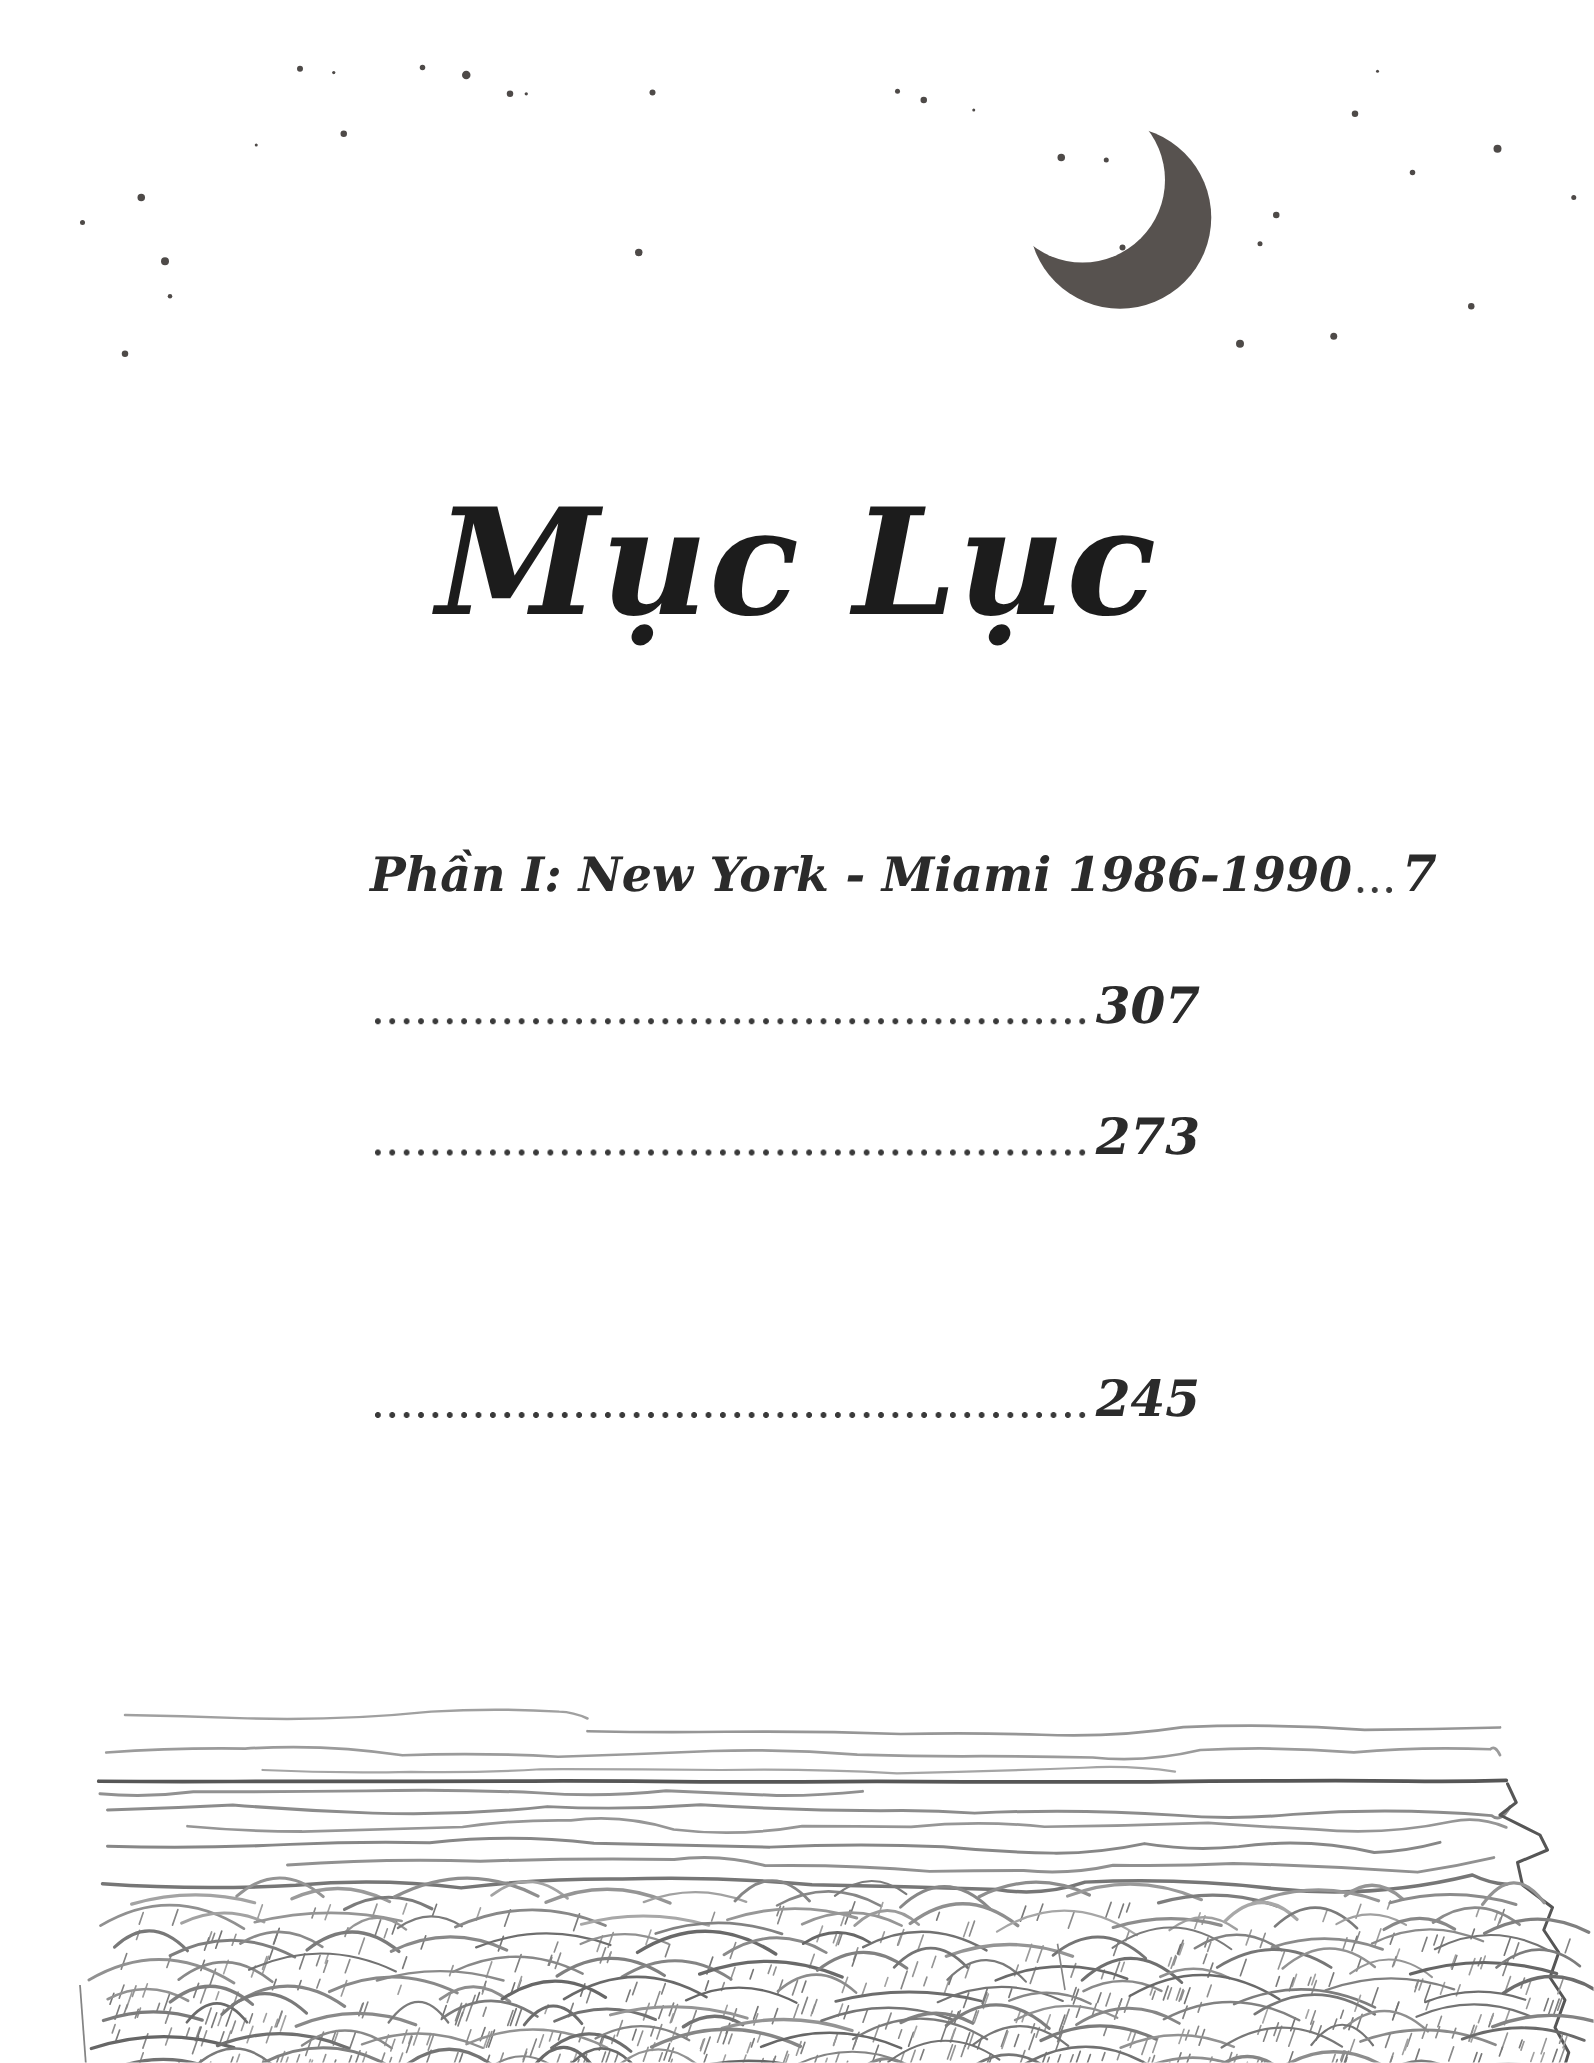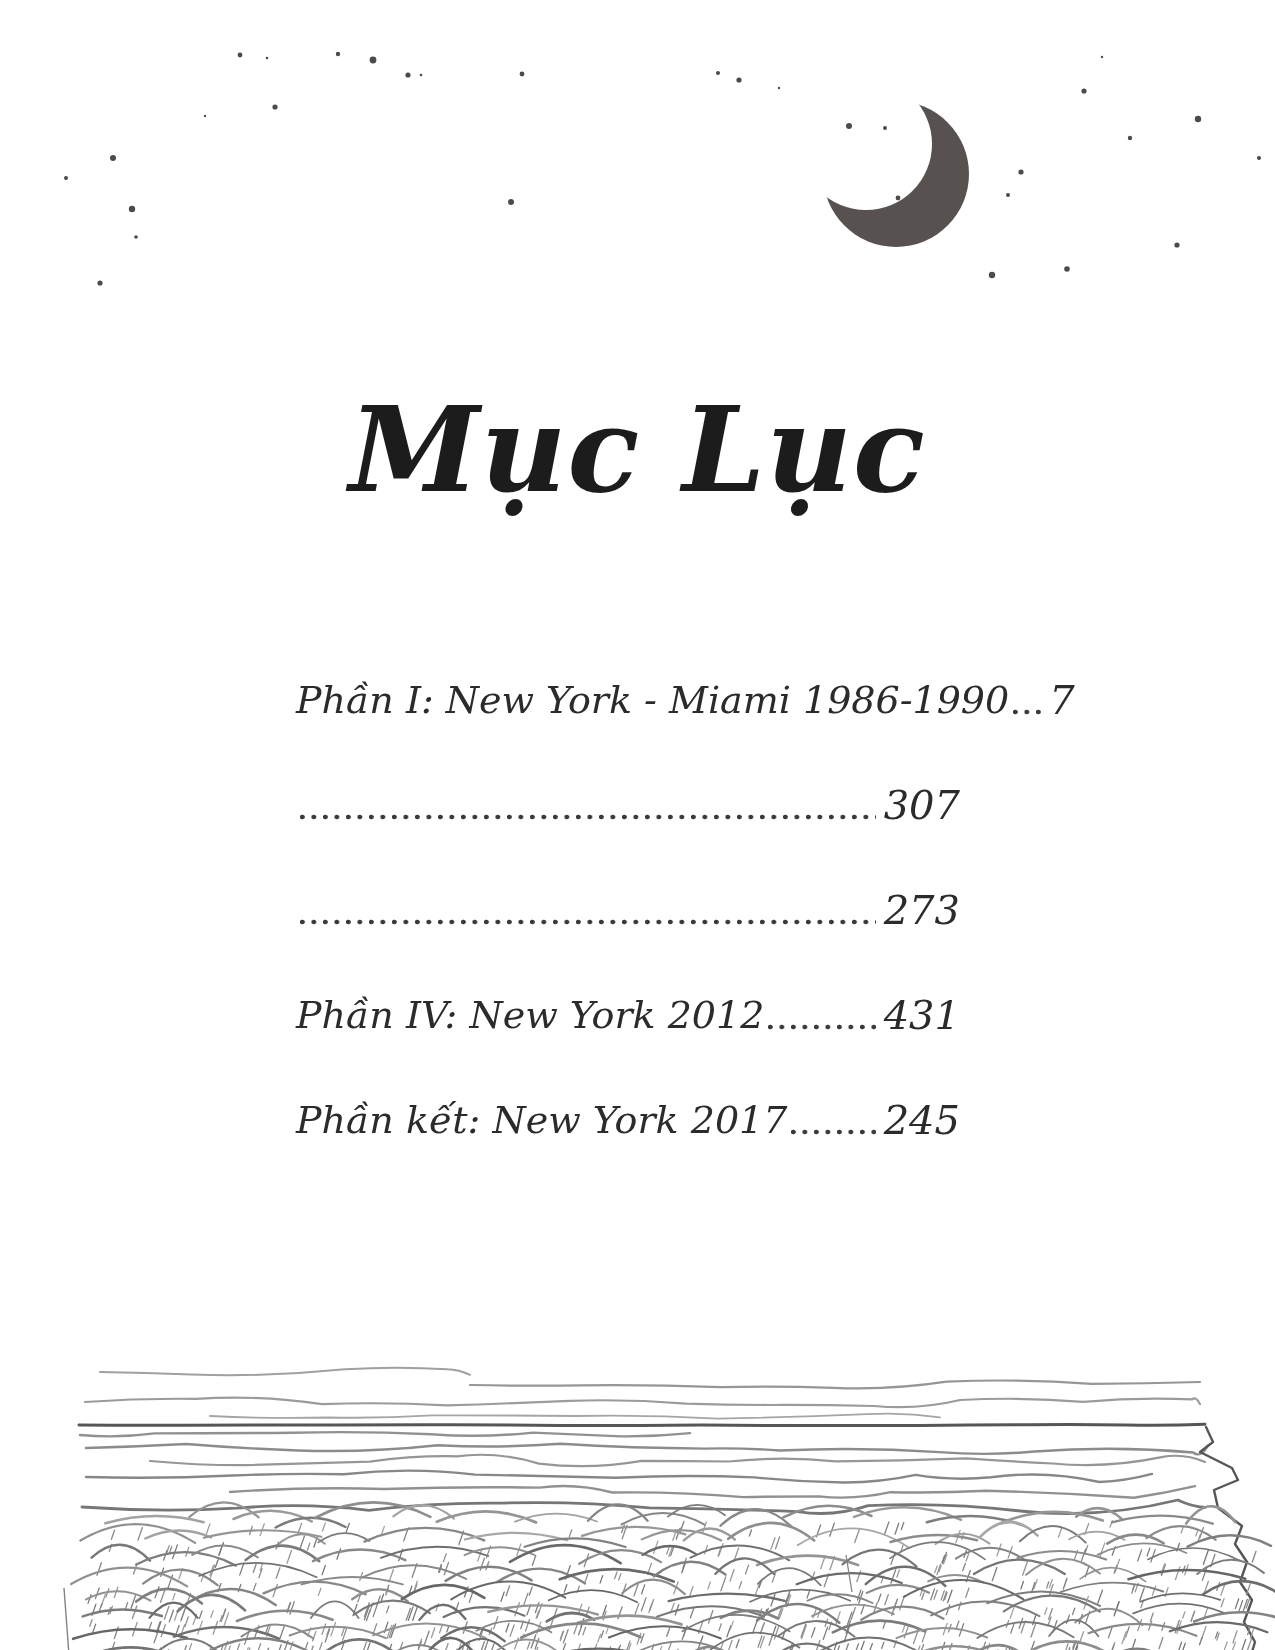--- a/index.html
+++ b/index.html
@@ -17,20 +17,21 @@
     font-style: italic; font-weight: bold;
     font-size: 118px; line-height: 1.15; letter-spacing: 1px;
     color: var(--title-color, #1c1c1c);
   }
   .toc { position: absolute; left: 296px; top: 635px; width: 664px; height: 640px; }
   .toc-row {
     position: absolute; left: 0; width: 664px;
     display: flex; align-items: center; white-space: nowrap;
     font-style: italic; font-size: 38px; line-height: 50px;
     color: var(--text-color, #2b2b2b);
+    font-weight: bold;
   }
   .toc-label { flex: 0 0 auto; }
   .leader {
     flex: 1 1 auto; min-width: 28px; align-self: flex-end;
     height: 8px; margin: 0 8px 9px 4px;
     background-image: radial-gradient(circle at 2.3px 4px, var(--leader-dot-color, #3a3a3a) 2.05px, rgba(255,255,255,0) 2.7px);
     background-size: 11.5px 8px; background-repeat: repeat-x;
   }
   .toc-page { flex: 0 0 auto; font-size: 40px; }
   .ocean { position: absolute; left: 0; top: 1290px; }
@@ -85,27 +86,21 @@
       <span class="toc-page">7</span>
     </div>
     <div class="toc-row" style="top:105px">
       <span class="leader"></span>
       <span class="toc-page">307</span>
     </div>
     <div class="toc-row" style="top:210px">
       <span class="leader"></span>
       <span class="toc-page">273</span>
     </div>
-    <div class="toc-row" style="top:315px">
-      <span class="toc-label">Phần IV: New York 2012</span>
-      <span class="leader"></span>
-      <span class="toc-page">431</span>
-    </div>
     <div class="toc-row" style="top:420px">
-      <span class="toc-label">Phần kết: New York 2017</span>
       <span class="leader"></span>
       <span class="toc-page">245</span>
     </div>
   </div>
 
   <svg id="ocean" class="ocean" width="1275" height="360" viewBox="0 0 1275 360">
       <path d="M100,42 Q145.7,42.8 191.5,44.5 Q268.2,47.1 344.9,39.3 Q396.2,36.1 447.4,39.3 Q458.7,39.6 470.0,44.8" fill="none" stroke="#a0a0a0" stroke-width="2" stroke-linecap="round"></path>
       <path d="M470,55 Q525.3,56.1 580.7,55.4 Q650.7,54.6 720.6,57.2 Q777.0,55.9 833.3,57.8 Q890.0,60.3 946.6,51.7 Q1019.2,48.5 1091.7,53.9 Q1145.9,53.4 1200.0,52.0" fill="none" stroke="#969696" stroke-width="2.2" stroke-linecap="round"></path>
       <path d="M85,72 Q140.5,68.1 196.1,68.9 Q259.0,64.7 322.0,74.2 Q384.3,71.8 446.5,75.4 Q508.1,73.5 569.7,70.8 Q627.7,68.9 685.8,73.7 Q727.9,74.9 770.0,75.0 Q822.1,74.8 874.2,76.0 Q917.2,80.2 960.2,70.0 Q1021.7,66.8 1083.1,71.9 Q1137.6,67.0 1192.2,69.4 Q1196.1,65.9 1200.0,74.1" fill="none" stroke="#9b9b9b" stroke-width="2.2" stroke-linecap="round"></path>
       <path d="M210,86 Q269.4,88.9 328.9,87.5 Q380.6,88.5 432.3,85.4 Q504.6,85.3 576.9,86.0 Q647.2,84.7 717.6,88.7 Q792.4,87.1 867.2,84.2 Q903.6,82.1 940.0,87.3" fill="none" stroke="#a5a5a5" stroke-width="1.8" stroke-linecap="round"></path>

